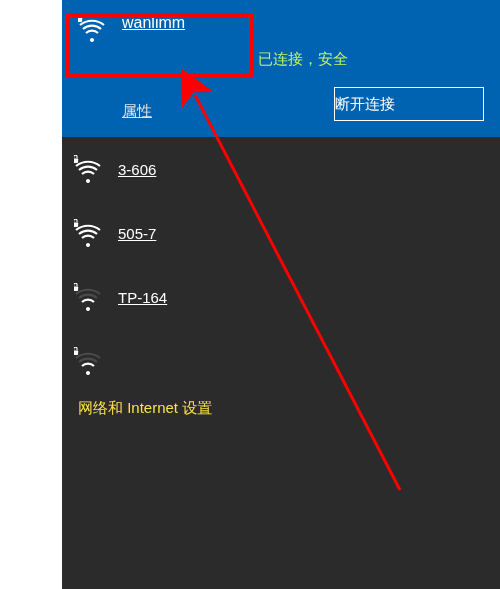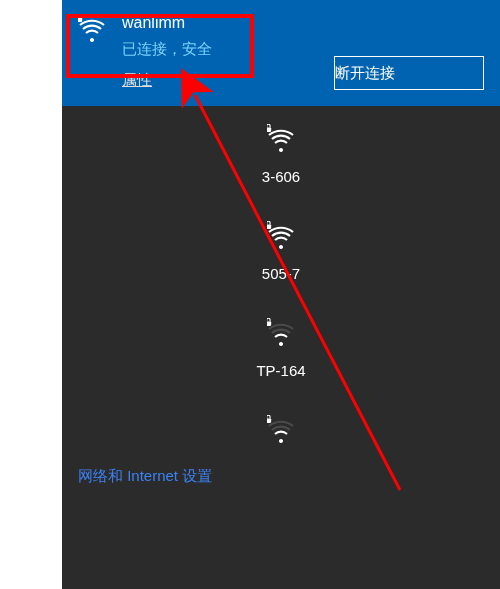--- a/index.html
+++ b/index.html
@@ -31,25 +31,25 @@
     gap: 16px;
   }
   .wifi-icon {
     flex-shrink: 0;
     width: 28px;
     height: 28px;
     position: relative;
   }
   .wifi-icon svg { width: 100%; height: 100%; }
   .wifi-info { flex: 1; }
-  .wifi-name { font-size: 16px; color: #fff; }
-  .wifi-status { font-size: 15px; color: #7dd3fc; margin-top: 8px; }
+  .wifi-name { font-size: 16px; color: #fff; text-decoration: underline; }
+  .wifi-status { font-size: 15px; color: #bef264; margin-top: 18px; text-align: center; }
   .properties {
     margin-left: 44px;
-    margin-top: 12px;
+    margin-top: 33px;
     font-size: 15px;
     color: #e0e0e0;
     text-decoration: underline;
     cursor: pointer;
     display: inline-block;
   }
   .disconnect {
     position: absolute;
     right: 16px;
     bottom: 16px;
@@ -63,27 +63,26 @@
     line-height: 32px;
     cursor: pointer;
   }
   .network-list { }
   .network-item {
     display: flex;
     align-items: center;
     gap: 16px;
     padding: 18px 12px;
     cursor: pointer;
-    flex-direction: column;
   }
   .network-item .wifi-name { font-size: 15px; }
   .settings-link {
     padding: 6px 4px 4px 16px;
     font-size: 15px;
-    color: #3b82f6;
+    color: #fde047;
     cursor: pointer;
   }
 
   
   .red-box {
     position: absolute;
     border: 4px solid #ff0000;
     pointer-events: none;
   }
   .box1 { left: 66px; top: 14px; width: 188px; height: 64px; }

